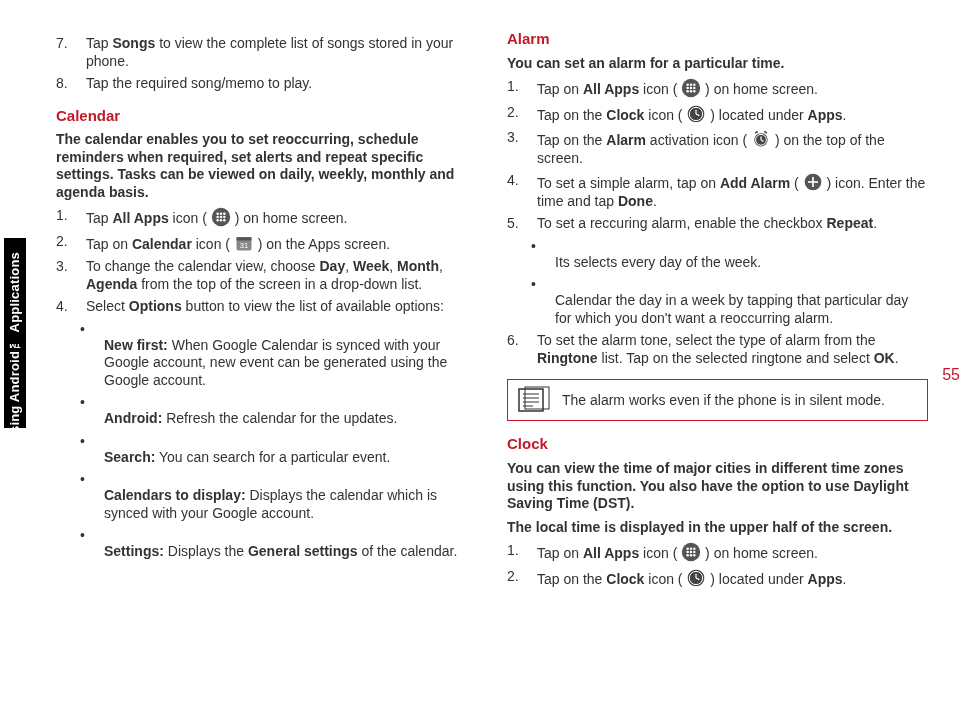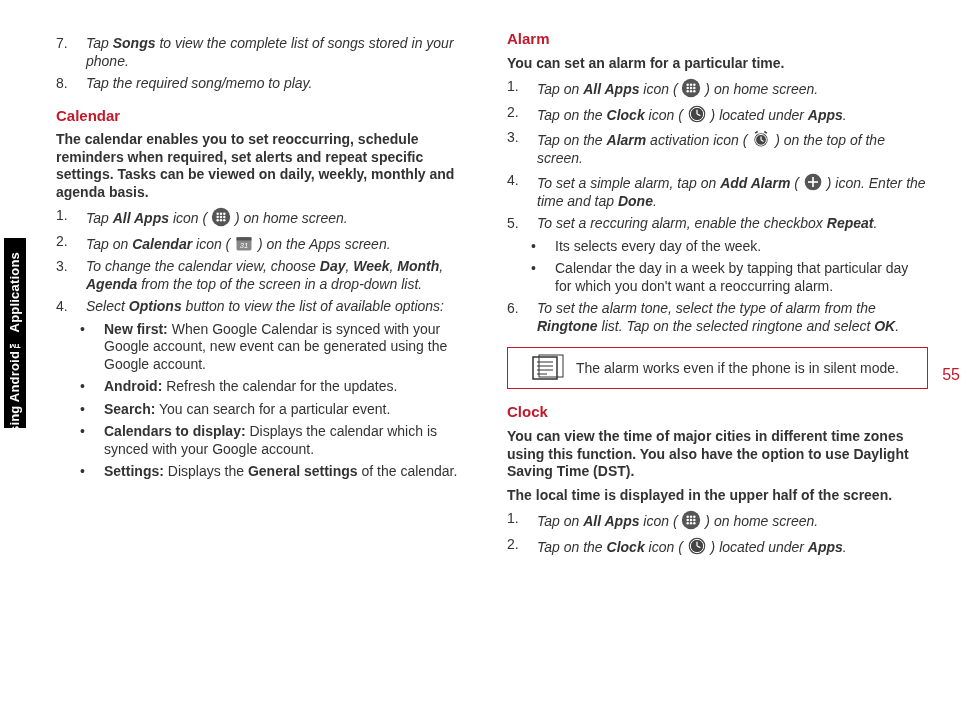--- a/index.html
+++ b/index.html
@@ -59,42 +59,42 @@
     font-family: Arial, Helvetica, sans-serif;
   }
   p { margin: 6px 0; font-weight: bold; }
   ol.num { list-style: none; padding: 0; margin: 0; }
   ol.num > li {
     display: flex;
     gap: 12px;
     margin: 5px 0;
   }
   ol.num > li > .n { min-width: 18px; }
-  ol.num > li > .t { flex: 1; font-style: italic; }
+  ol.num > li > .t { flex: 1; }
   ul.bul { list-style: none; padding: 0; margin: 0; }
   ul.bul > li {
     display: flex;
     gap: 12px;
     margin: 5px 0 5px 24px;
   }
   ul.bul > li > .b { min-width: 12px; }
-  ul.bul > li > .t { flex: 1; }
+  ul.bul > li > .t { flex: 1; margin-top: 16px; }
   b { font-weight: bold; }
   .icon {
     display: inline-block;
     width: 20px;
     height: 20px;
     vertical-align: -4px;
   }
   .note-box {
     border: 1px solid #c11a2b;
     margin: 12px 0;
     display: flex;
     align-items: center;
-    padding: 6px 24px;
+    padding: 6px 10px;
     gap: 12px;
   }
   .note-icon {
     width: 32px;
     height: 28px;
     flex-shrink: 0;
   }
   .note-text { flex: 1; }
 </style>
 </head>

